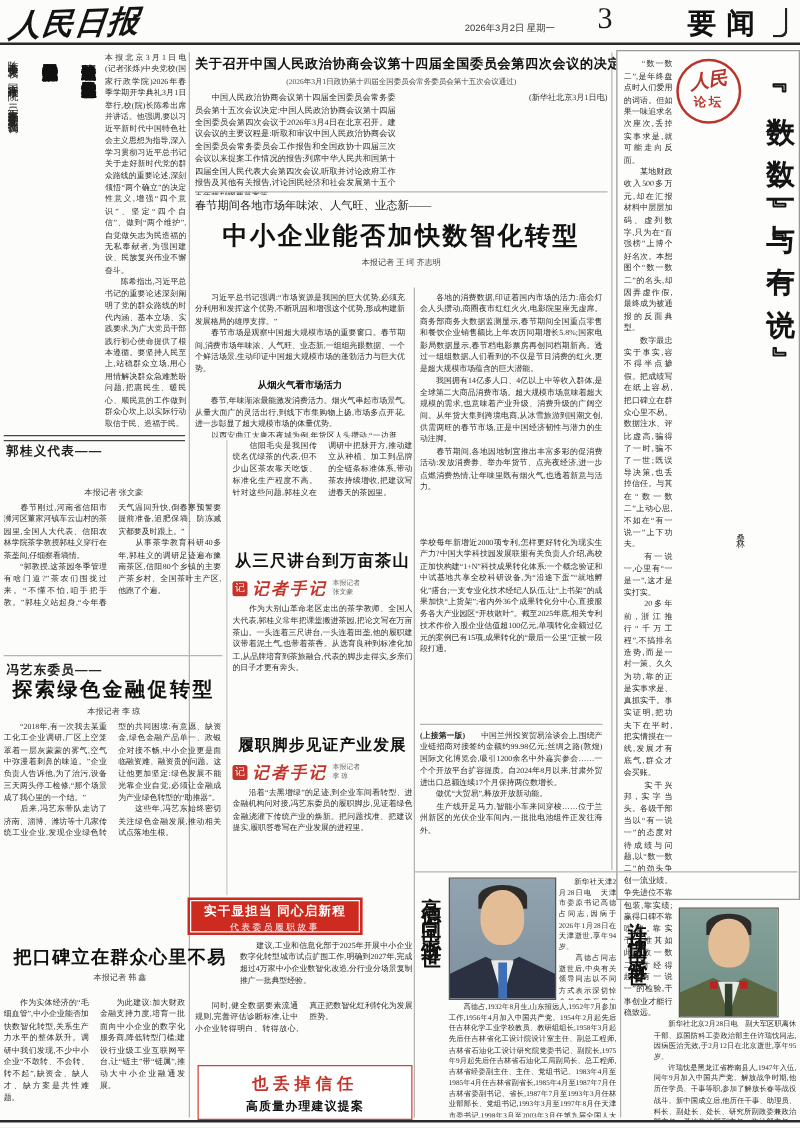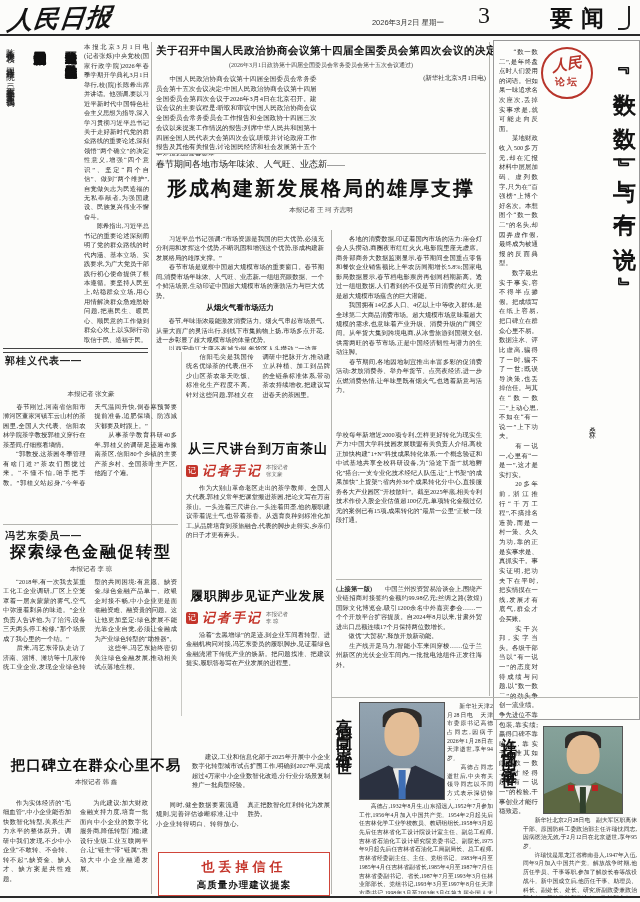--- a/index.html
+++ b/index.html
@@ -105,21 +105,21 @@
       <div class="cols2" style="height:82px;">
         <span class="t f65" style="display:block;">　　中国人民政治协商会议第十四届全国委员会常务委员会第十五次会议决定:中国人民政治协商会议第十四届全国委员会第四次会议于2026年3月4日在北京召开。建议会议的主要议程是:听取和审议中国人民政治协商会议全国委员会常务委员会工作报告和全国政协十四届三次会议以来提案工作情况的报告;列席中华人民共和国第十四届全国人民代表大会第四次会议,听取并讨论政府工作报告及其他有关报告,讨论国民经济和社会发展第十五个五年规划纲要草案等。</span>
         <span style="display:block;text-align:right;font-size:6.5px;color:#333;margin-top:2px;">(新华社北京3月1日电)</span>
       </div>
     </div>
   </div>
   <div class="rule-h" style="left:156px;top:153px;width:330px;"></div>
 
   <div class="abs" style="left:156px;top:158px;width:330px;">
     <div style="font-size:9px;color:#222;">春节期间各地市场年味浓、人气旺、业态新——</div>
-    <div class="headline" style="font-size:20px;letter-spacing:2px;margin-top:4px;">形成构建新发展格局的雄厚支撑</div>
+    <div class="headline" style="font-size:20px;letter-spacing:2px;margin-top:4px;">中小企业能否加快数智化转型</div>
     <div class="byline" style="margin-top:4px;">本报记者 王 珂 齐志明</div>
   </div>
   <div class="abs" style="left:156px;top:234px;width:168px;height:116px;overflow:hidden;">
     <div class="t f6">　　习近平总书记强调:“市场资源是我国的巨大优势,必须充分利用和发挥这个优势,不断巩固和增强这个优势,形成构建新发展格局的雄厚支撑。”</div>
     <div class="t f6">　　春节市场是观察中国超大规模市场的重要窗口。春节期间,消费市场年味浓、人气旺、业态新,一组组亮眼数据、一个个鲜活场景,生动印证中国超大规模市场的蓬勃活力与巨大优势。</div>
     <div class="subhead-inline">从烟火气看市场活力</div>
     <div class="t f6">　　春节,年味渐浓最能激发消费活力。烟火气串起市场景气,从量大面广的灵活出行,到线下市集购物上扬,市场多点开花,进一步彰显了超大规模市场的体量优势。
 　　以西安曲江大唐不夜城为例,年货区人头攒动,“一边逛、一边买”热热闹闹。</div>
   </div>
   <div class="abs t f6" style="left:336px;top:234px;width:146px;height:344px;">　　各地的消费数据,印证着国内市场的活力:庙会灯会人头攒动,商圈夜市红红火火,电影院里座无虚席。商务部商务大数据监测显示,春节期间全国重点零售和餐饮企业销售额比上年农历同期增长5.8%;国家电影局数据显示,春节档电影票房再创同档期新高。透过一组组数据,人们看到的不仅是节日消费的红火,更是超大规模市场蕴含的巨大潜能。
@@ -156,20 +156,24 @@
     <div class="headline" style="font-size:12.5px;letter-spacing:1px;">履职脚步见证产业发展</div>
     <div class="rnote">
       <span class="ic">记</span>
       <span class="tx">记者手记</span>
       <span class="cr">本报记者
 李 琼</span>
     </div>
     <div class="t f6" style="height:58px;">　　沿着“去黑增绿”的足迹,到企业车间看转型、进金融机构问对接,冯艺东委员的履职脚步,见证着绿色金融浇灌下传统产业的焕新。把问题找准、把建议提实,履职答卷写在产业发展的进程里。</div>
   </div>
 
+  <div class="banner" style="left:150px;top:718px;width:140px;height:30px;">
+    <div class="b1">实干显担当 同心启新程</div>
+    <div class="b2">代表委员履职故事</div>
+  </div>
 
   <div class="abs headline" style="left:6px;top:756px;width:180px;font-size:14.5px;letter-spacing:1px;">把口碑立在群众心里不易</div>
   <div class="abs byline" style="left:6px;top:778px;width:180px;">本报记者 韩 鑫</div>
   <div class="abs t f6" style="left:192px;top:752px;width:138px;height:44px;">　　建议,工业和信息化部于2025年开展中小企业数字化转型城市试点扩围工作,明确到2027年,完成超过4万家中小企业数智化改造,分行业分场景复制推广一批典型经验。</div>
   <div class="abs t f6 cols2" style="left:3px;top:798px;width:145px;height:96px;">　　作为实体经济的“毛细血管”,中小企业能否加快数智化转型,关系生产力水平的整体跃升。调研中我们发现,不少中小企业“不敢转、不会转、转不起”,缺资金、缺人才、缺方案是共性难题。
 　　为此建议:加大财政金融支持力度,培育一批面向中小企业的数字化服务商,降低转型门槛;建设行业级工业互联网平台,让“链主”带“链属”,推动大中小企业融通发展。</div>
   <div class="abs t f6 cols2" style="left:156px;top:800px;width:174px;height:46px;">　　同时,健全数据要素流通规则,完善评估诊断标准,让中小企业转得明白、转得放心,真正把数智化红利转化为发展胜势。</div>
 
   <div class="promo" style="left:158px;top:852px;width:170px;height:42px;">
     <div class="p1">也丢掉信任</div>

